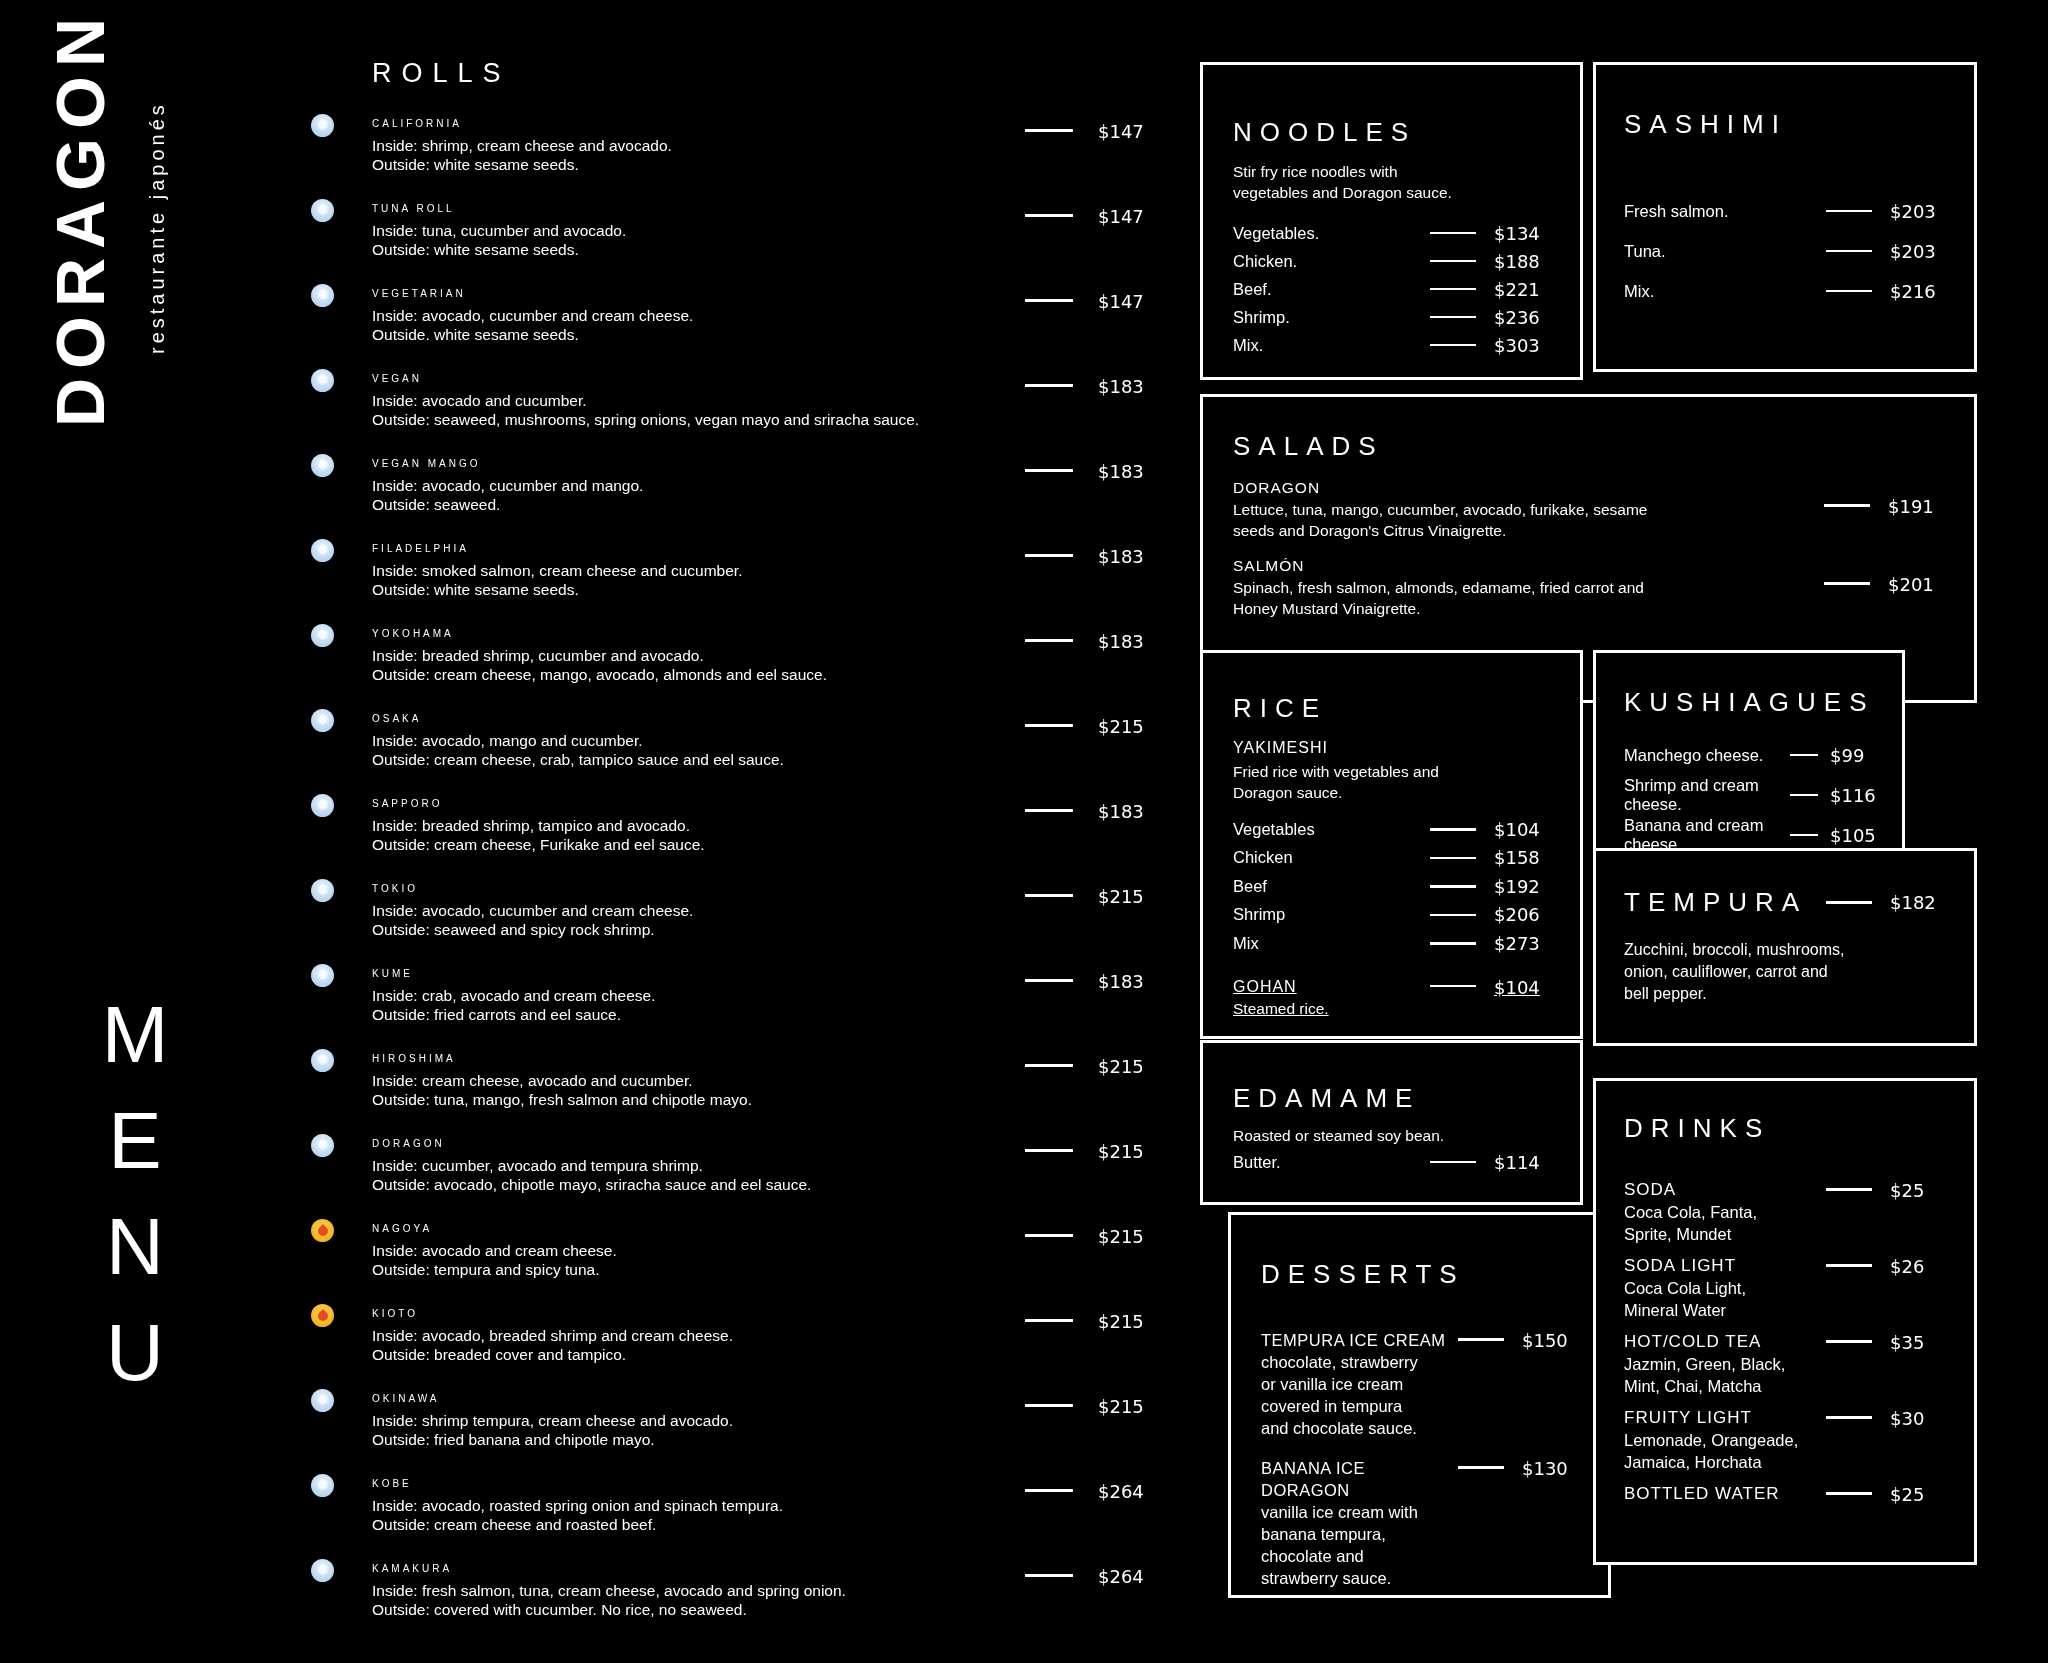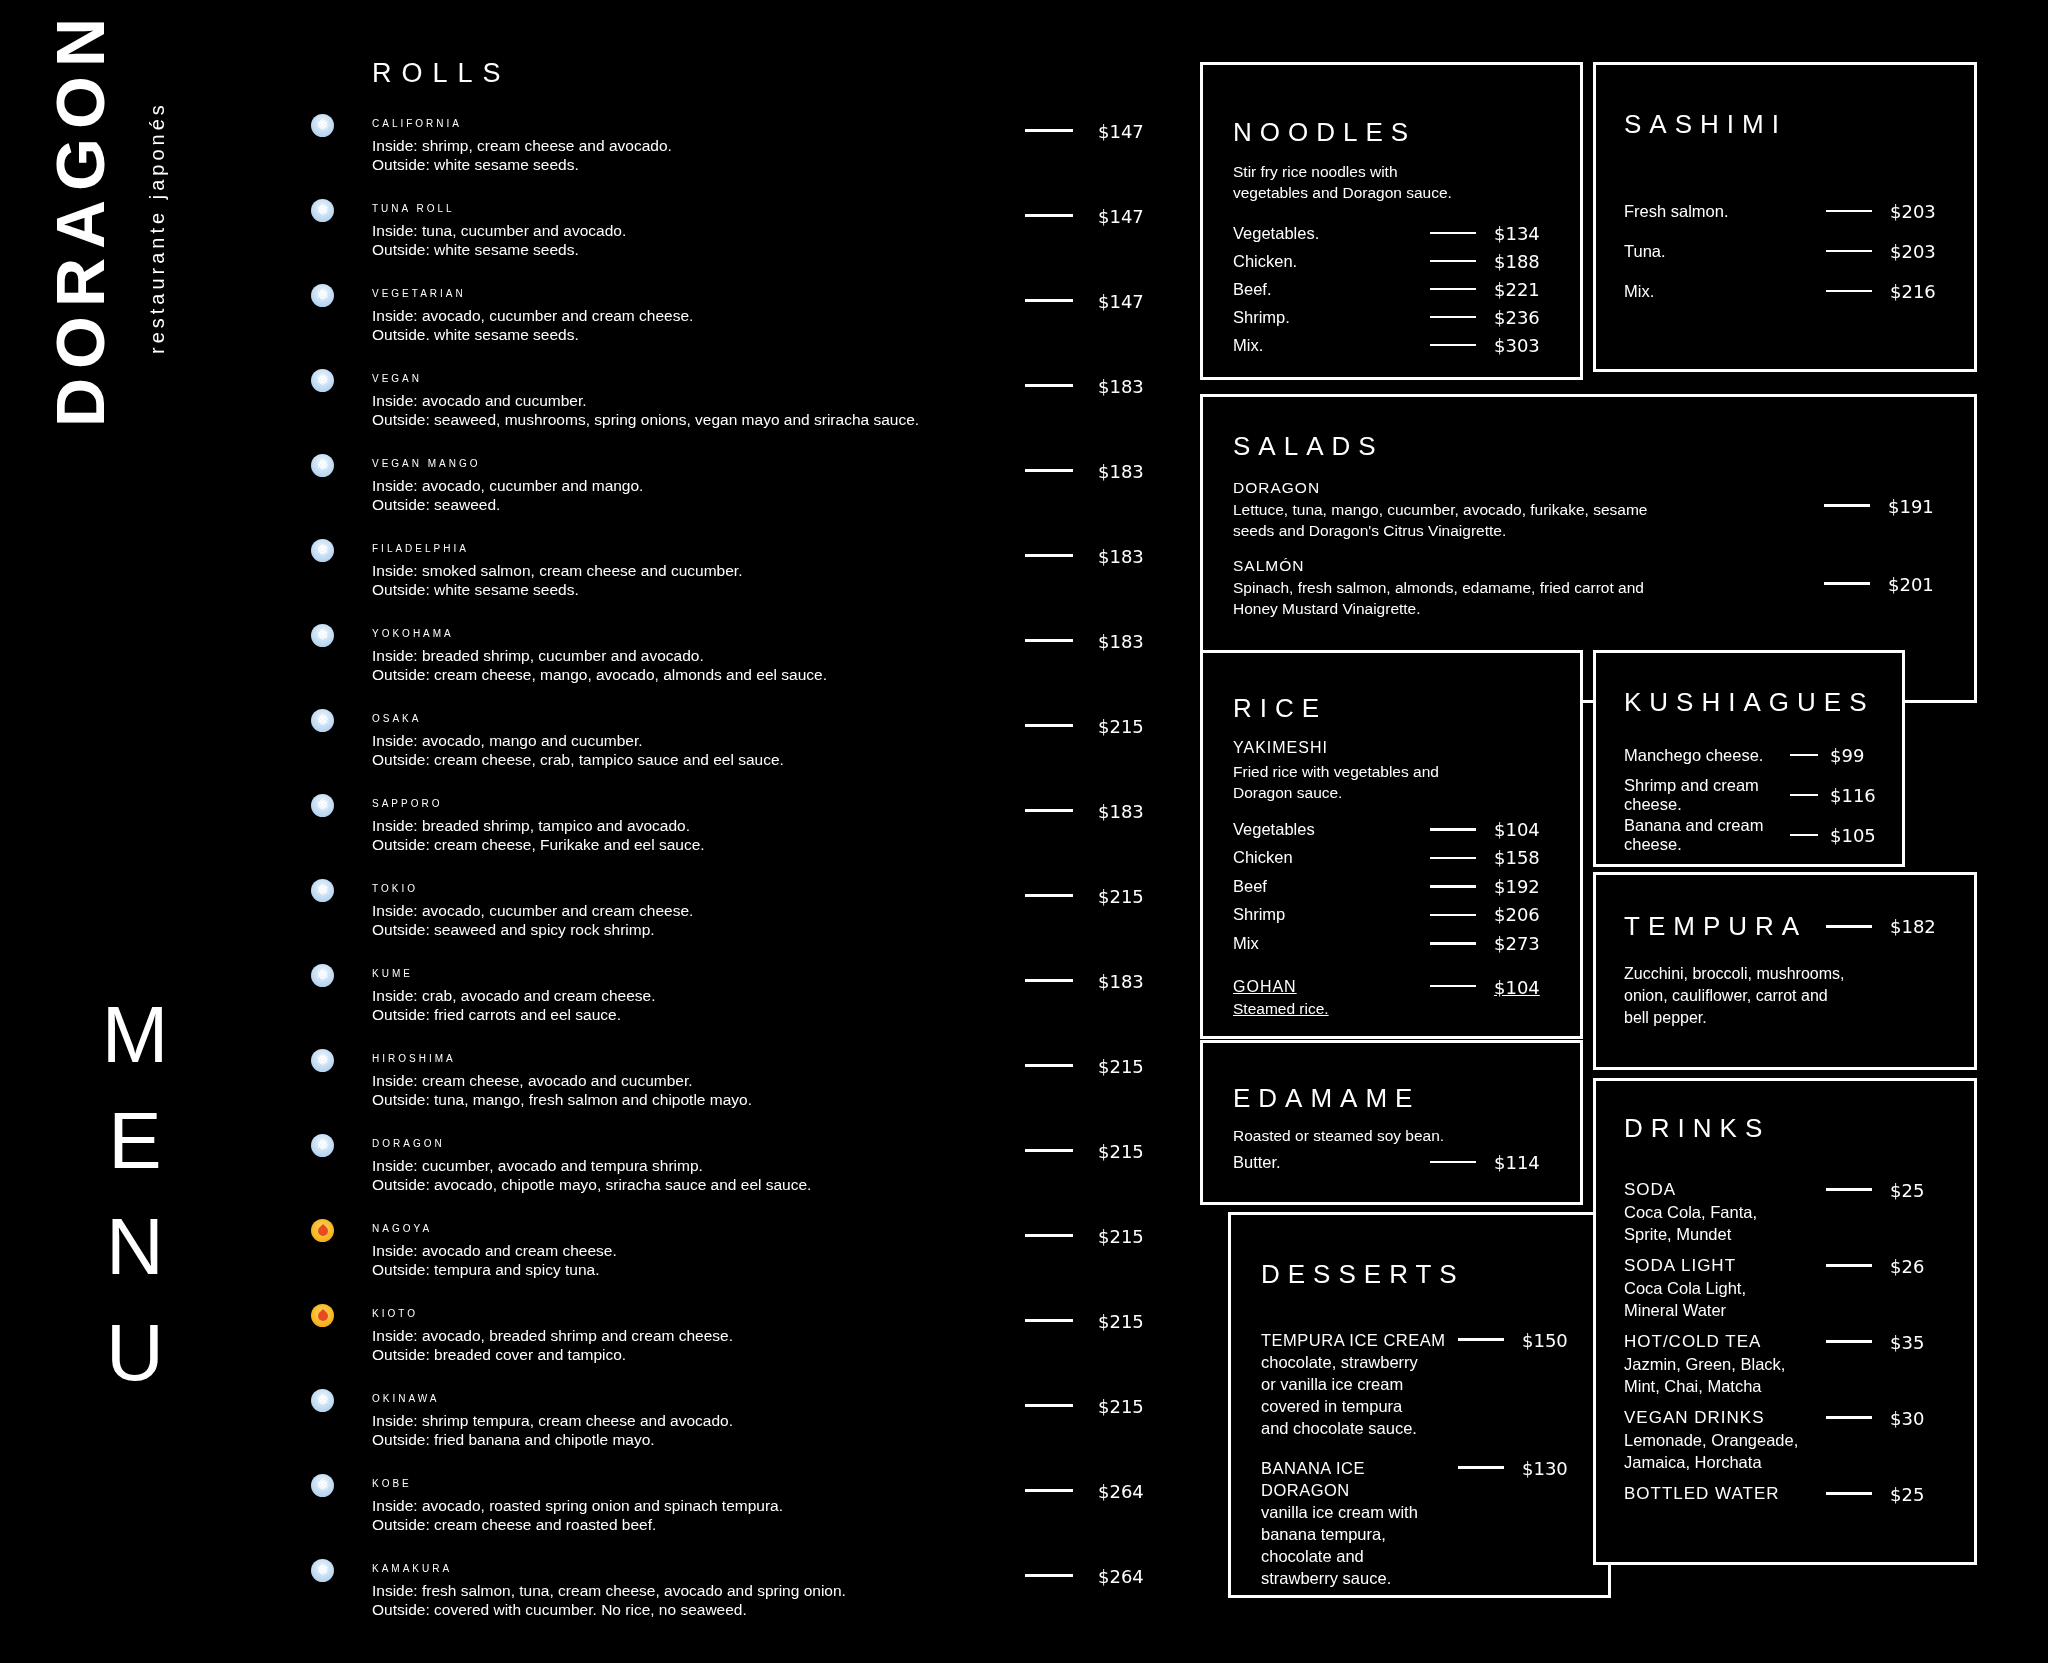--- a/index.html
+++ b/index.html
@@ -75,21 +75,21 @@
   #box-rice .box-desc { margin-top:2px; }
   #box-rice .rows { margin-top:12px; }
   #box-rice .row { height:28.5px; }
   #box-rice .named-row { margin-top:18px;text-decoration:underline; }
 
   #box-kushiagues { left:1593px; top:650px; width:312px; height:217px; padding:34px 22px 0 28px; }
   #box-kushiagues .rows { margin-top:18px; }
   #box-kushiagues .row { height:40px; grid-template-columns:1fr 40px 50px; }
   #box-kushiagues .row .dash { width:28px; }
 
-  #box-tempura { left:1593px; top:872px; width:384px; height:198px; padding:36px 22px 0 28px; }
+  #box-tempura { left:1593px; top:848px; width:384px; height:198px; padding:36px 22px 0 28px; }
   #box-tempura .tempura-row { display:grid; grid-template-columns:1fr 64px 62px; align-items:center; }
   #box-tempura .box-desc { margin-top:22px; font-size:16px; line-height:22px; }
 
   #box-edamame { left:1200px; top:1040px; width:383px; height:165px; padding:40px 24px 0 30px; }
   #box-edamame .box-desc { margin-top:12px; }
   #box-edamame .rows { margin-top:2px; }
   #box-edamame .row { height:28px; }
 
   #box-desserts { left:1228px; top:1212px; width:383px; height:386px; padding:44px 24px 0 30px; }
   #box-desserts .items { margin-top:40px; }
@@ -527,21 +527,21 @@
           <div class="named-text">
             <div class="named-name">HOT/COLD TEA</div>
             <div class="named-desc">Jazmin, Green, Black,
 Mint, Chai, Matcha</div>
           </div>
           <span class="dash"></span>
           <span class="price">$35</span>
         </div>
         <div class="named-row">
           <div class="named-text">
-            <div class="named-name">VEGAN DRINKS</div>
+            <div class="named-name">FRUITY LIGHT</div>
             <div class="named-desc">Lemonade, Orangeade,
 Jamaica, Horchata</div>
           </div>
           <span class="dash"></span>
           <span class="price">$30</span>
         </div>
         <div class="named-row">
           <div class="named-text">
             <div class="named-name">BOTTLED WATER</div>
             <div class="named-desc"></div>

